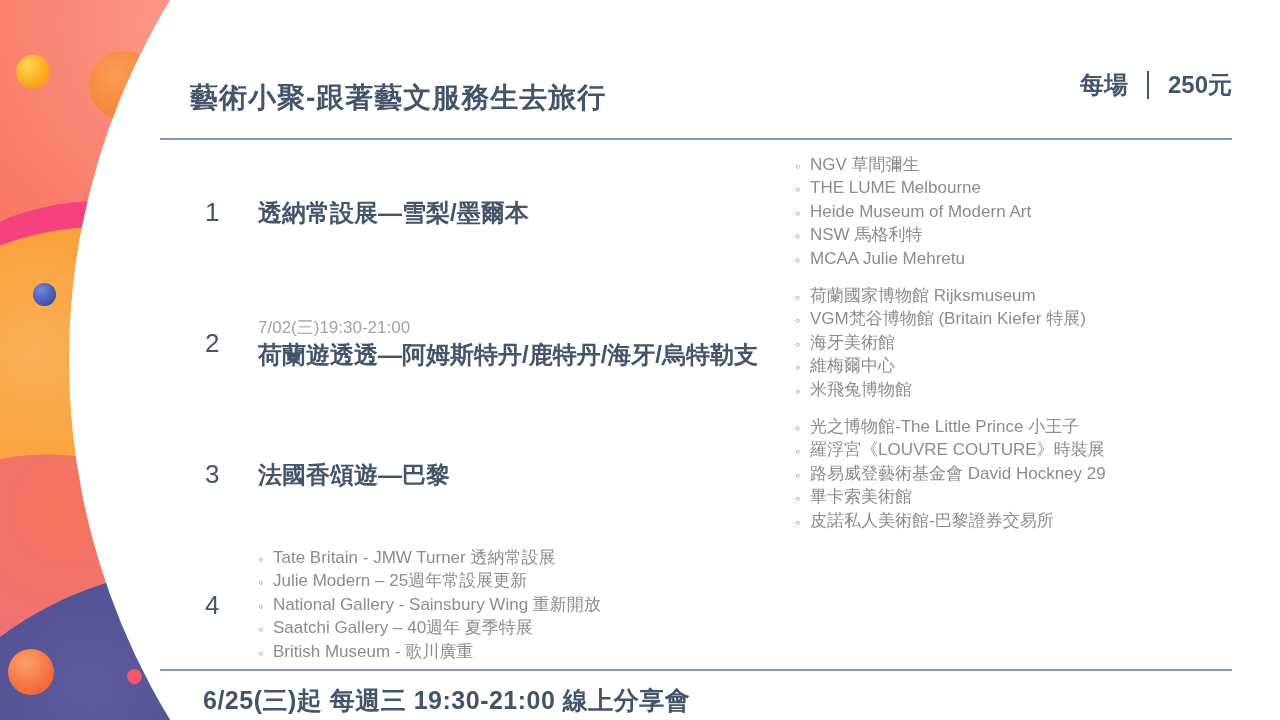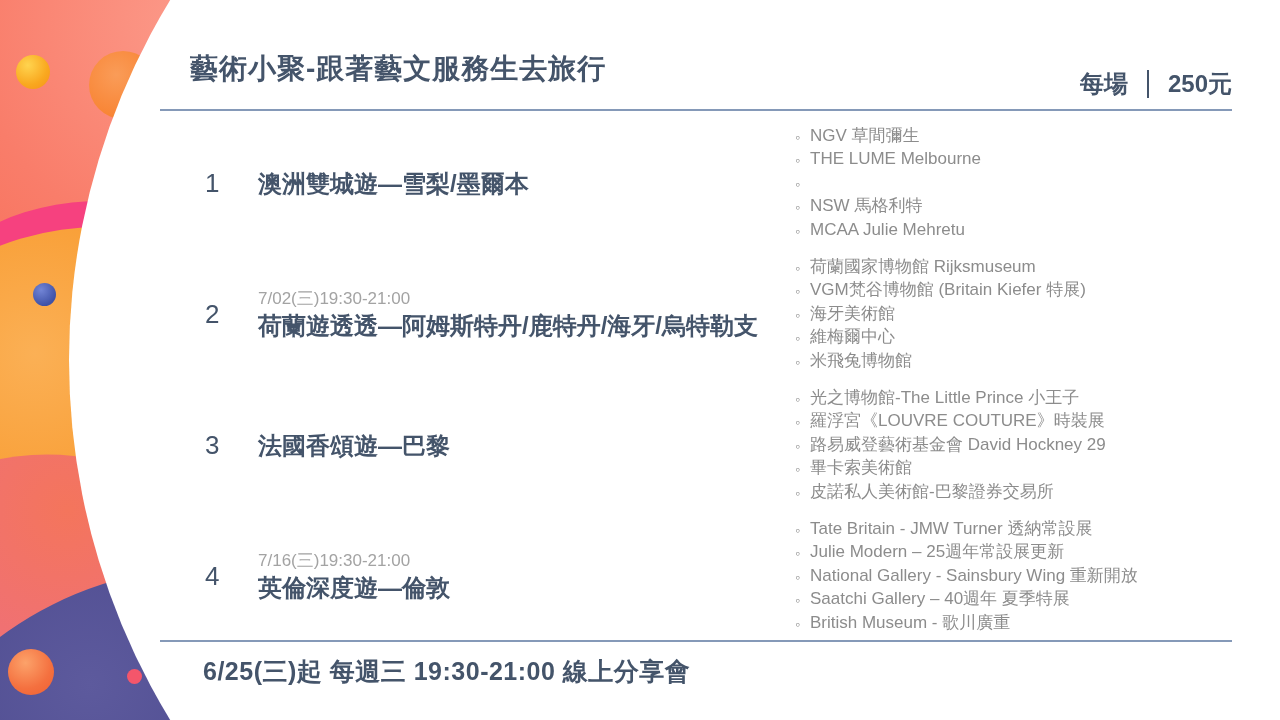--- a/index.html
+++ b/index.html
@@ -32,24 +32,24 @@
   .ball-orange-top{left:89px;top:51px;width:68px;height:68px;
     background:radial-gradient(circle at 40% 35%,#fa9c58 0%,#f8812f 80%);}
   .ball-blue{left:33px;top:283px;width:23px;height:23px;
     background:radial-gradient(circle at 35% 30%,#7285d6 0%,#4053a8 70%,#36479c 100%);}
   .ball-orange-bottom{left:8px;top:649px;width:46px;height:46px;
     background:radial-gradient(circle at 38% 30%,#fca26a 0%,#f4703f 60%,#ef5f33 100%);}
   .dot-red{left:127px;top:669px;width:15px;height:15px;background:#f4566b;}
   .white-circle{left:69px;top:-331px;width:1382px;height:1382px;background:#ffffff;}
 
   
-  .content{position:absolute;inset:0;z-index:2;}
+  .content{position:absolute;inset:0;z-index:2;margin-top:29px;}
   .title{position:absolute;left:190px;top:50px;margin:0;font-size:28px;font-weight:bold;
     color:var(--ink);letter-spacing:1px;white-space:nowrap;}
-  .price{position:absolute;top:68px;right:48px;display:flex;align-items:center;gap:19px;
+  .price{position:absolute;top:40px;right:48px;display:flex;align-items:center;gap:19px;
     font-size:24px;font-weight:bold;color:var(--ink);}
   .price .sep{width:2px;height:28px;background:var(--ink);}
   .divider{position:absolute;left:160px;width:1072px;height:2px;background:var(--divider);}
   .divider.top{top:109px;}
   .divider.bottom{top:640px;}
 
   .rows{position:absolute;left:160px;top:118px;width:1072px;}
   .row{display:flex;align-items:center;height:131px;}
   .num{flex:none;width:98px;padding-left:45px;font-size:26px;color:var(--ink);}
   .main{flex:1;min-width:0;}
@@ -91,33 +91,34 @@
       <span>250元</span>
     </div>
 
     <div class="divider top"></div>
 
     <div class="rows">
 
       <div class="row">
         <div class="num">1</div>
         <div class="main">
-          <div class="stitle">澳洲雙城遊—雪梨/墨爾本</div>
+          <div class="stitle">透納常設展—雪梨/墨爾本</div>
         </div>
         <ul class="venues">
           <li>
               <span class="b">◦</span>
               <span>NGV 草間彌生</span>
             </li>
           <li>
               <span class="b">◦</span>
               <span>THE LUME Melbourne</span>
             </li>
           <li>
               <span class="b">◦</span>
+              <span>Heide Museum of Modern Art</span>
             </li>
           <li>
               <span class="b">◦</span>
               <span>NSW 馬格利特</span>
             </li>
           <li>
               <span class="b">◦</span>
               <span>MCAA Julie Mehretu</span>
             </li>
         </ul>
@@ -177,24 +178,20 @@
             </li>
           <li>
               <span class="b">◦</span>
               <span>皮諾私人美術館-巴黎證券交易所</span>
             </li>
         </ul>
       </div>
 
       <div class="row">
         <div class="num">4</div>
-        <div class="main">
-          <div class="date">7/16(三)19:30-21:00</div>
-          <div class="stitle">英倫深度遊—倫敦</div>
-        </div>
         <ul class="venues">
           <li>
               <span class="b">◦</span>
               <span>Tate Britain - JMW Turner 透納常設展</span>
             </li>
           <li>
               <span class="b">◦</span>
               <span>Julie Modern – 25週年常設展更新</span>
             </li>
           <li>

